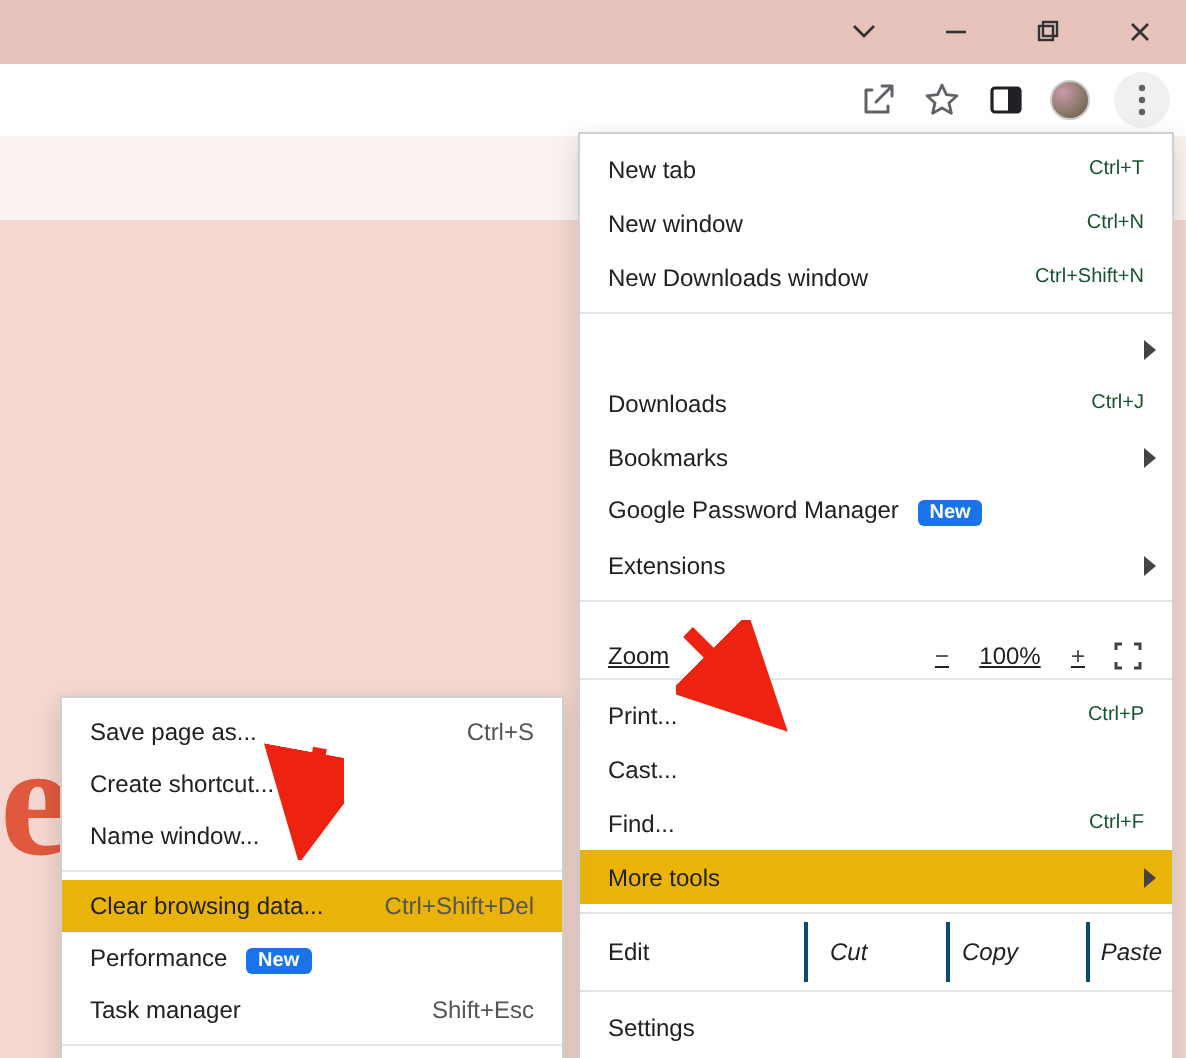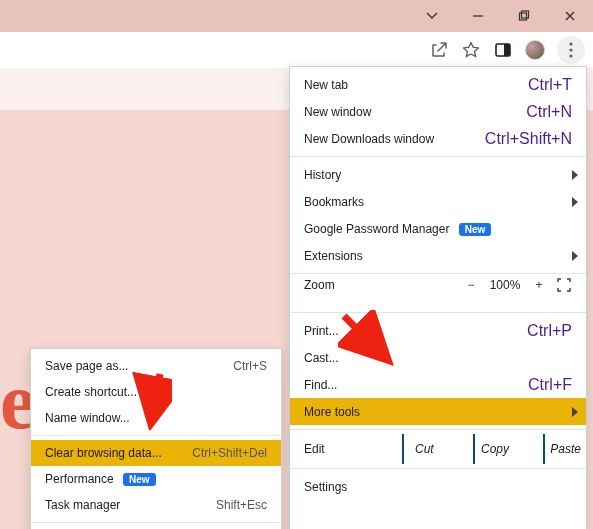--- a/index.html
+++ b/index.html
@@ -44,26 +44,26 @@
   .vdots{width:28px;height:28px;border-radius:14px;background:rgba(0,0,0,.06);display:flex;align-items:center;justify-content:center;}
 
   
   .menu{
     position:absolute; top:66px; right:6px; width:298px;
     background:#fff; border:1px solid #d0d0d0; box-shadow:0 4px 12px rgba(0,0,0,.15);
     padding:4px 0;
   }
   .mi{display:flex; align-items:center; height:27px; padding:0 14px; position:relative;}
   .mi .lbl{flex:1; white-space:nowrap;}
-  .mi .sc{color:#4c1d95; font-size:16px;}
+  .mi .sc{color:#14532d; font-size:10px;}
   .mi .arrow{position:absolute; right:8px; top:50%; transform:translateY(-50%);}
   .sep{height:1px;background:#e4e4e4;margin:4px 0;}
   .hl{background:#eab308;}
   .badge{display:inline-block;background:#1a73e8;color:#fff;font-size:10px;font-weight:600;border-radius:3px;padding:1px 6px;margin-left:6px;}
-  .zoom-row{display:flex;align-items:flex-start;height:30px;padding:0 10px 0 14px;}
+  .zoom-row{display:flex;align-items:flex-end;height:30px;padding:0 10px 0 14px;text-decoration:underline;}
   .zoom-row .zlab{flex:0 0 70px;}
   .zoom-row .zgap{flex:1}
   .zoom-row .zbtn{width:26px;text-align:center;color:#444;}
   .zoom-row .zval{width:42px;text-align:center;}
   .zoom-row .full{width:24px;display:flex;align-items:center;justify-content:center;}
   .edit-row{display:flex;align-items:center;height:30px;padding:0;gap:28px;}
   .edit-row .elab{flex:0 0 84px;padding-left:14px;}
   .edit-row .ecell{flex:1;text-align:center;border-left:2px solid #0c4a6e;height:100%;display:flex;align-items:center;justify-content:center;font-style:italic;}
 
   
@@ -151,24 +151,27 @@
   <div class="mi">
     <span class="lbl">New window</span>
     <span class="sc">Ctrl+N</span>
   </div>
   <div class="mi">
     <span class="lbl">New Downloads window</span>
     <span class="sc">Ctrl+Shift+N</span>
   </div>
   <div class="sep"></div>
   <div class="mi">
-    <span class="lbl">History</span>
-    <svg class="arrow" width="6" height="10">
-        <path d="M0 0 L6 5 L0 10 Z" fill="#444"></path>
-      </svg>
+    <svg class="arrow" width="6" height="10">
+        <path d="M0 0 L6 5 L0 10 Z" fill="#444"></path>
+      </svg>
+  </div>
+  <div class="mi">
+    <span class="lbl">Downloads</span>
+    <span class="sc">Ctrl+J</span>
   </div>
   <div class="mi">
     <span class="lbl">Bookmarks</span>
     <svg class="arrow" width="6" height="10">
         <path d="M0 0 L6 5 L0 10 Z" fill="#444"></path>
       </svg>
   </div>
   <div class="mi">
     <span class="lbl">
       <span>Google Password Manager</span>

